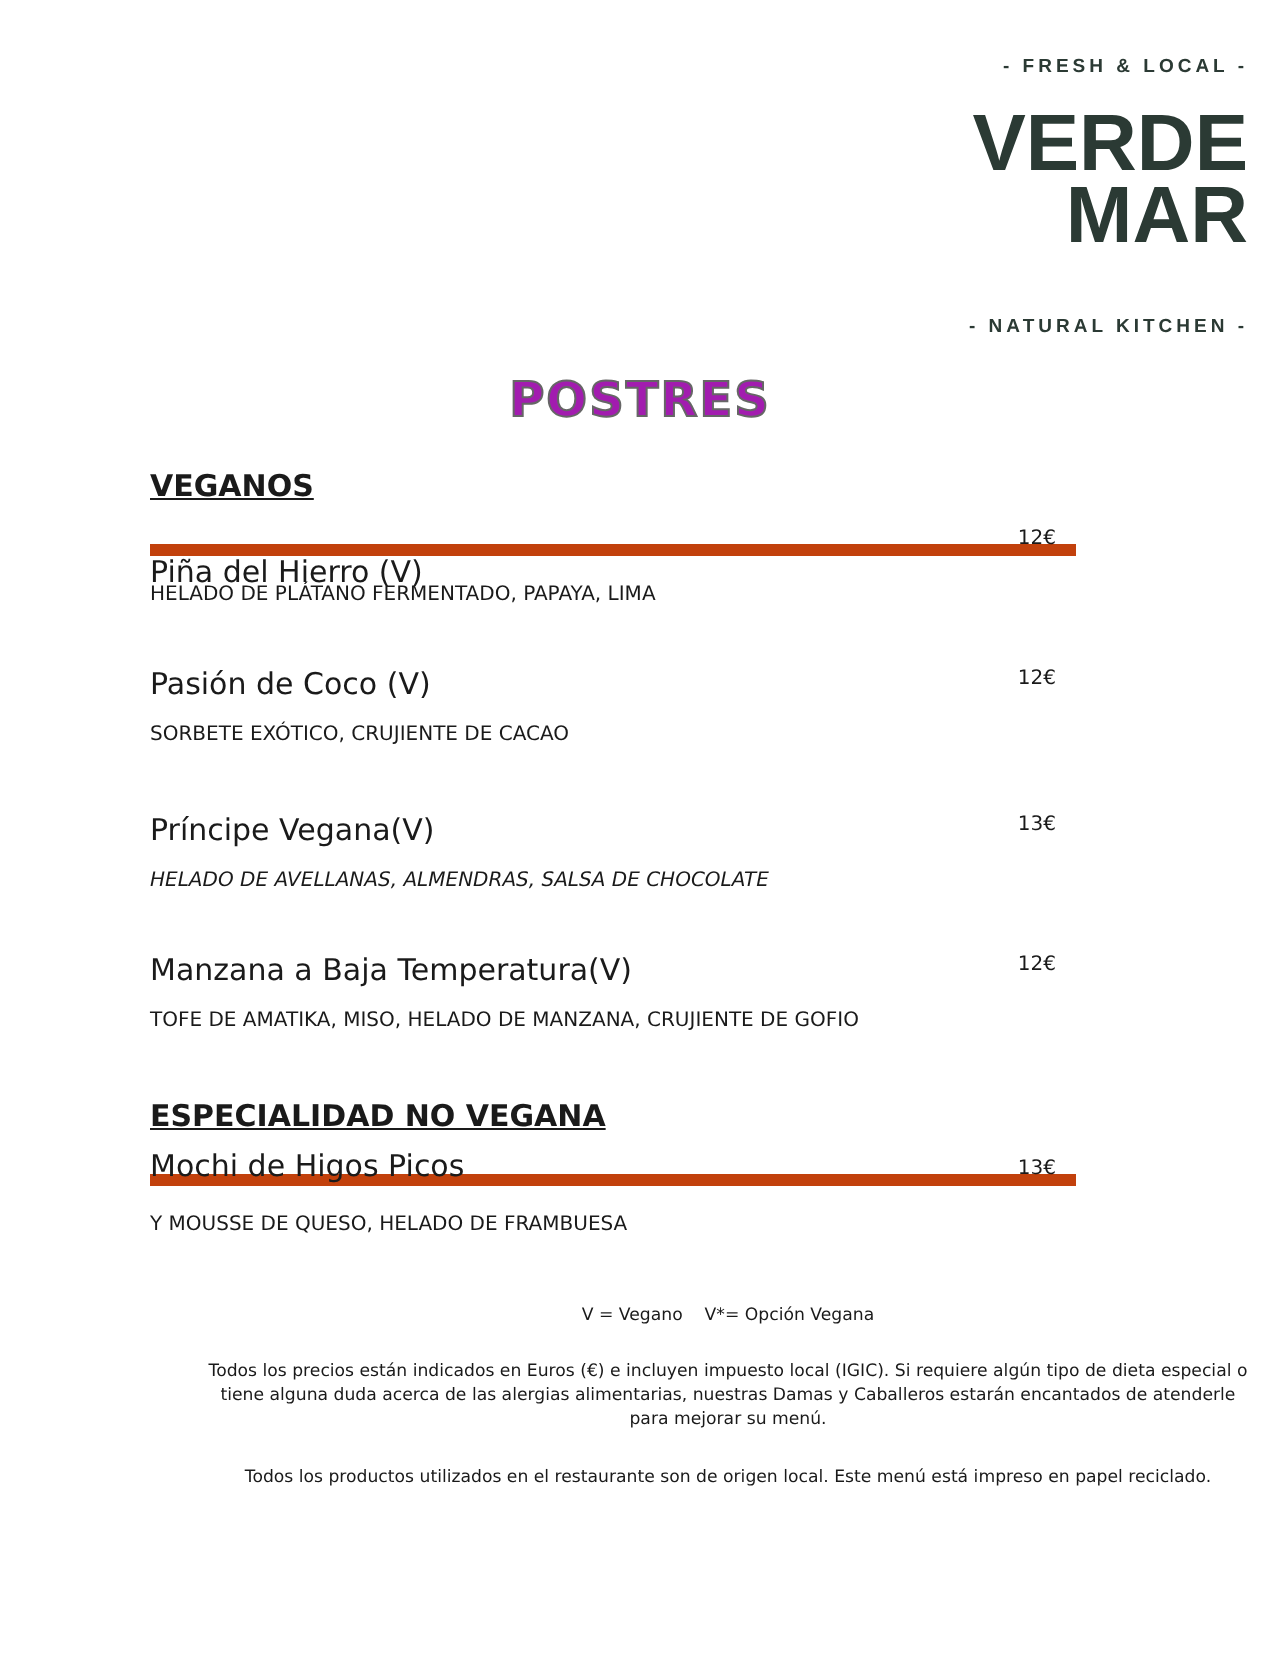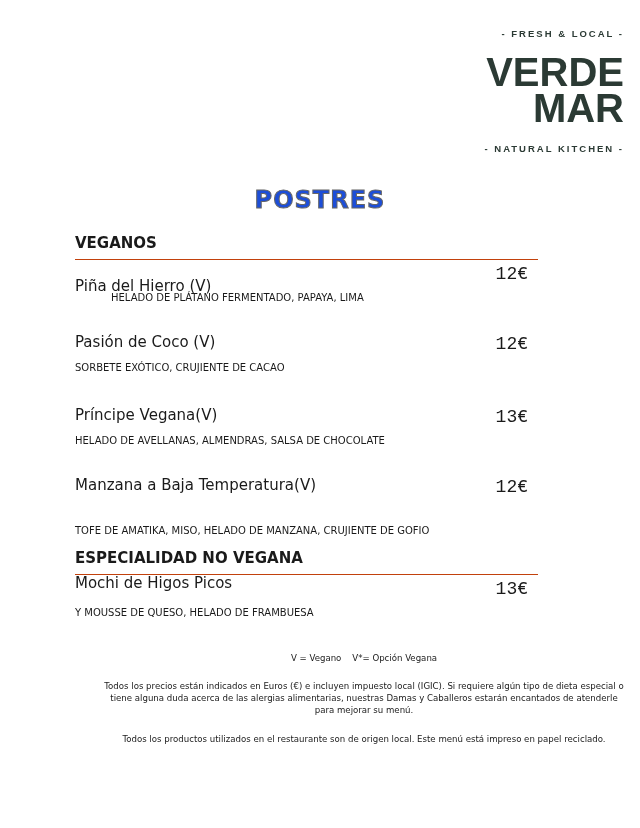--- a/index.html
+++ b/index.html
@@ -1,55 +1,55 @@
 <!DOCTYPE html>
 <html><head>
 <meta charset="utf-8">
 <style>
   html, body { margin: 0; padding: 0; background: #ffffff; }
   body { width: 640px; height: 828px; position: relative; overflow: hidden; font-family: "DejaVu Sans", sans-serif; color: #1a1a1a; }
   .brand { position: absolute; left: 0; width: 624px; text-align: right; color: #2b3a34; font-family: Liberation Sans, sans-serif; }
   .tagline { font-size: 9.5px; font-weight: bold; letter-spacing: 2px; }
   .logo { font-size: 40px; font-weight: bold; line-height: 36px; letter-spacing: 0px; }
-  .title-outline { position: absolute; top: 186px; left: 0; width: 640px; text-align: center; font-size: 24px; font-weight: bold; color: #1d4ed8; -webkit-text-stroke: 1px #666; letter-spacing: 1px; }
-  .section-head { position: absolute; left: 75px; width: 463px; font-size: 15px; font-weight: bold; border-bottom: 1px solid #c2410c; padding-bottom: 7px; }
+  .title-outline { position: absolute; top: 186px; left: 0; width: 640px; text-align: center; font-size: 24px; font-weight: bold; color: #a21caf; -webkit-text-stroke: 1px #666; letter-spacing: 1px; }
+  .section-head { position: absolute; left: 75px; width: 463px; font-size: 15px; font-weight: bold; border-bottom: 6px solid #c2410c; padding-bottom: 20px; text-decoration: underline; }
   .item-name { position: absolute; left: 75px; font-size: 15px; }
-  .item-price { position: absolute; right: 112px; font-size: 18px; text-align: right; font-family: Liberation Mono, monospace; }
+  .item-price { position: absolute; right: 112px; font-size: 10px; text-align: right; }
   .item-desc { position: absolute; left: 75px; font-size: 10px; }
   .footer { position: absolute; left: 60px; width: 520px; text-align: center; font-size: 8.6px; line-height: 12px; margin-left: 44px; }
 </style>
 </head>
 <body>
 
 <div class="brand tagline" style="top:28px;">- FRESH &amp; LOCAL -</div>
 <div class="brand logo" style="top:54px;">
   <div>VERDE</div>
   <div>MAR</div>
 </div>
-<div class="brand tagline" style="top:143px;">- NATURAL KITCHEN -</div>
+<div class="brand tagline" style="top:158px;">- NATURAL KITCHEN -</div>
 
 <div class="title-outline">POSTRES</div>
 
 <div class="section-head" style="top:234px;">VEGANOS</div>
 
 <div class="item-name" style="top:277px;">Piña del Hierro (V)</div>
 <div class="item-price" style="top:264px;">12€</div>
-<div class="item-desc" style="top:292px;margin-left:36px;">HELADO DE PLÁTANO FERMENTADO, PAPAYA, LIMA</div>
+<div class="item-desc" style="top:292px;">HELADO DE PLÁTANO FERMENTADO, PAPAYA, LIMA</div>
 
 <div class="item-name" style="top:333px;">Pasión de Coco (V)</div>
 <div class="item-price" style="top:334px;">12€</div>
 <div class="item-desc" style="top:362px;">SORBETE EXÓTICO, CRUJIENTE DE CACAO</div>
 
 <div class="item-name" style="top:406px;">Príncipe Vegana(V)</div>
 <div class="item-price" style="top:407px;">13€</div>
-<div class="item-desc" style="top:435px;">HELADO DE AVELLANAS, ALMENDRAS, SALSA DE CHOCOLATE</div>
+<div class="item-desc" style="top:435px;font-style:italic;">HELADO DE AVELLANAS, ALMENDRAS, SALSA DE CHOCOLATE</div>
 
 <div class="item-name" style="top:476px;">Manzana a Baja Temperatura(V)</div>
 <div class="item-price" style="top:477px;">12€</div>
-<div class="item-desc" style="top:505px;margin-top:20px;">TOFE DE AMATIKA, MISO, HELADO DE MANZANA, CRUJIENTE DE GOFIO</div>
+<div class="item-desc" style="top:505px;">TOFE DE AMATIKA, MISO, HELADO DE MANZANA, CRUJIENTE DE GOFIO</div>
 
 <div class="section-head" style="top:549px;">ESPECIALIDAD NO VEGANA</div>
 
 <div class="item-name" style="top:574px;">Mochi de Higos Picos</div>
 <div class="item-price" style="top:579px;">13€</div>
 <div class="item-desc" style="top:607px;">Y MOUSSE DE QUESO, HELADO DE FRAMBUESA</div>
 
 <div class="footer" style="top:652px; white-space:pre;">V = Vegano    V*= Opción Vegana</div>
 <div class="footer" style="top:680px;">Todos los precios están indicados en Euros (€) e incluyen impuesto local (IGIC). Si requiere algún tipo de dieta especial o tiene alguna duda acerca de las alergias alimentarias, nuestras Damas y Caballeros estarán encantados de atenderle para mejorar su menú.</div>
 <div class="footer" style="top:733px;">Todos los productos utilizados en el restaurante son de origen local. Este menú está impreso en papel reciclado.</div>

